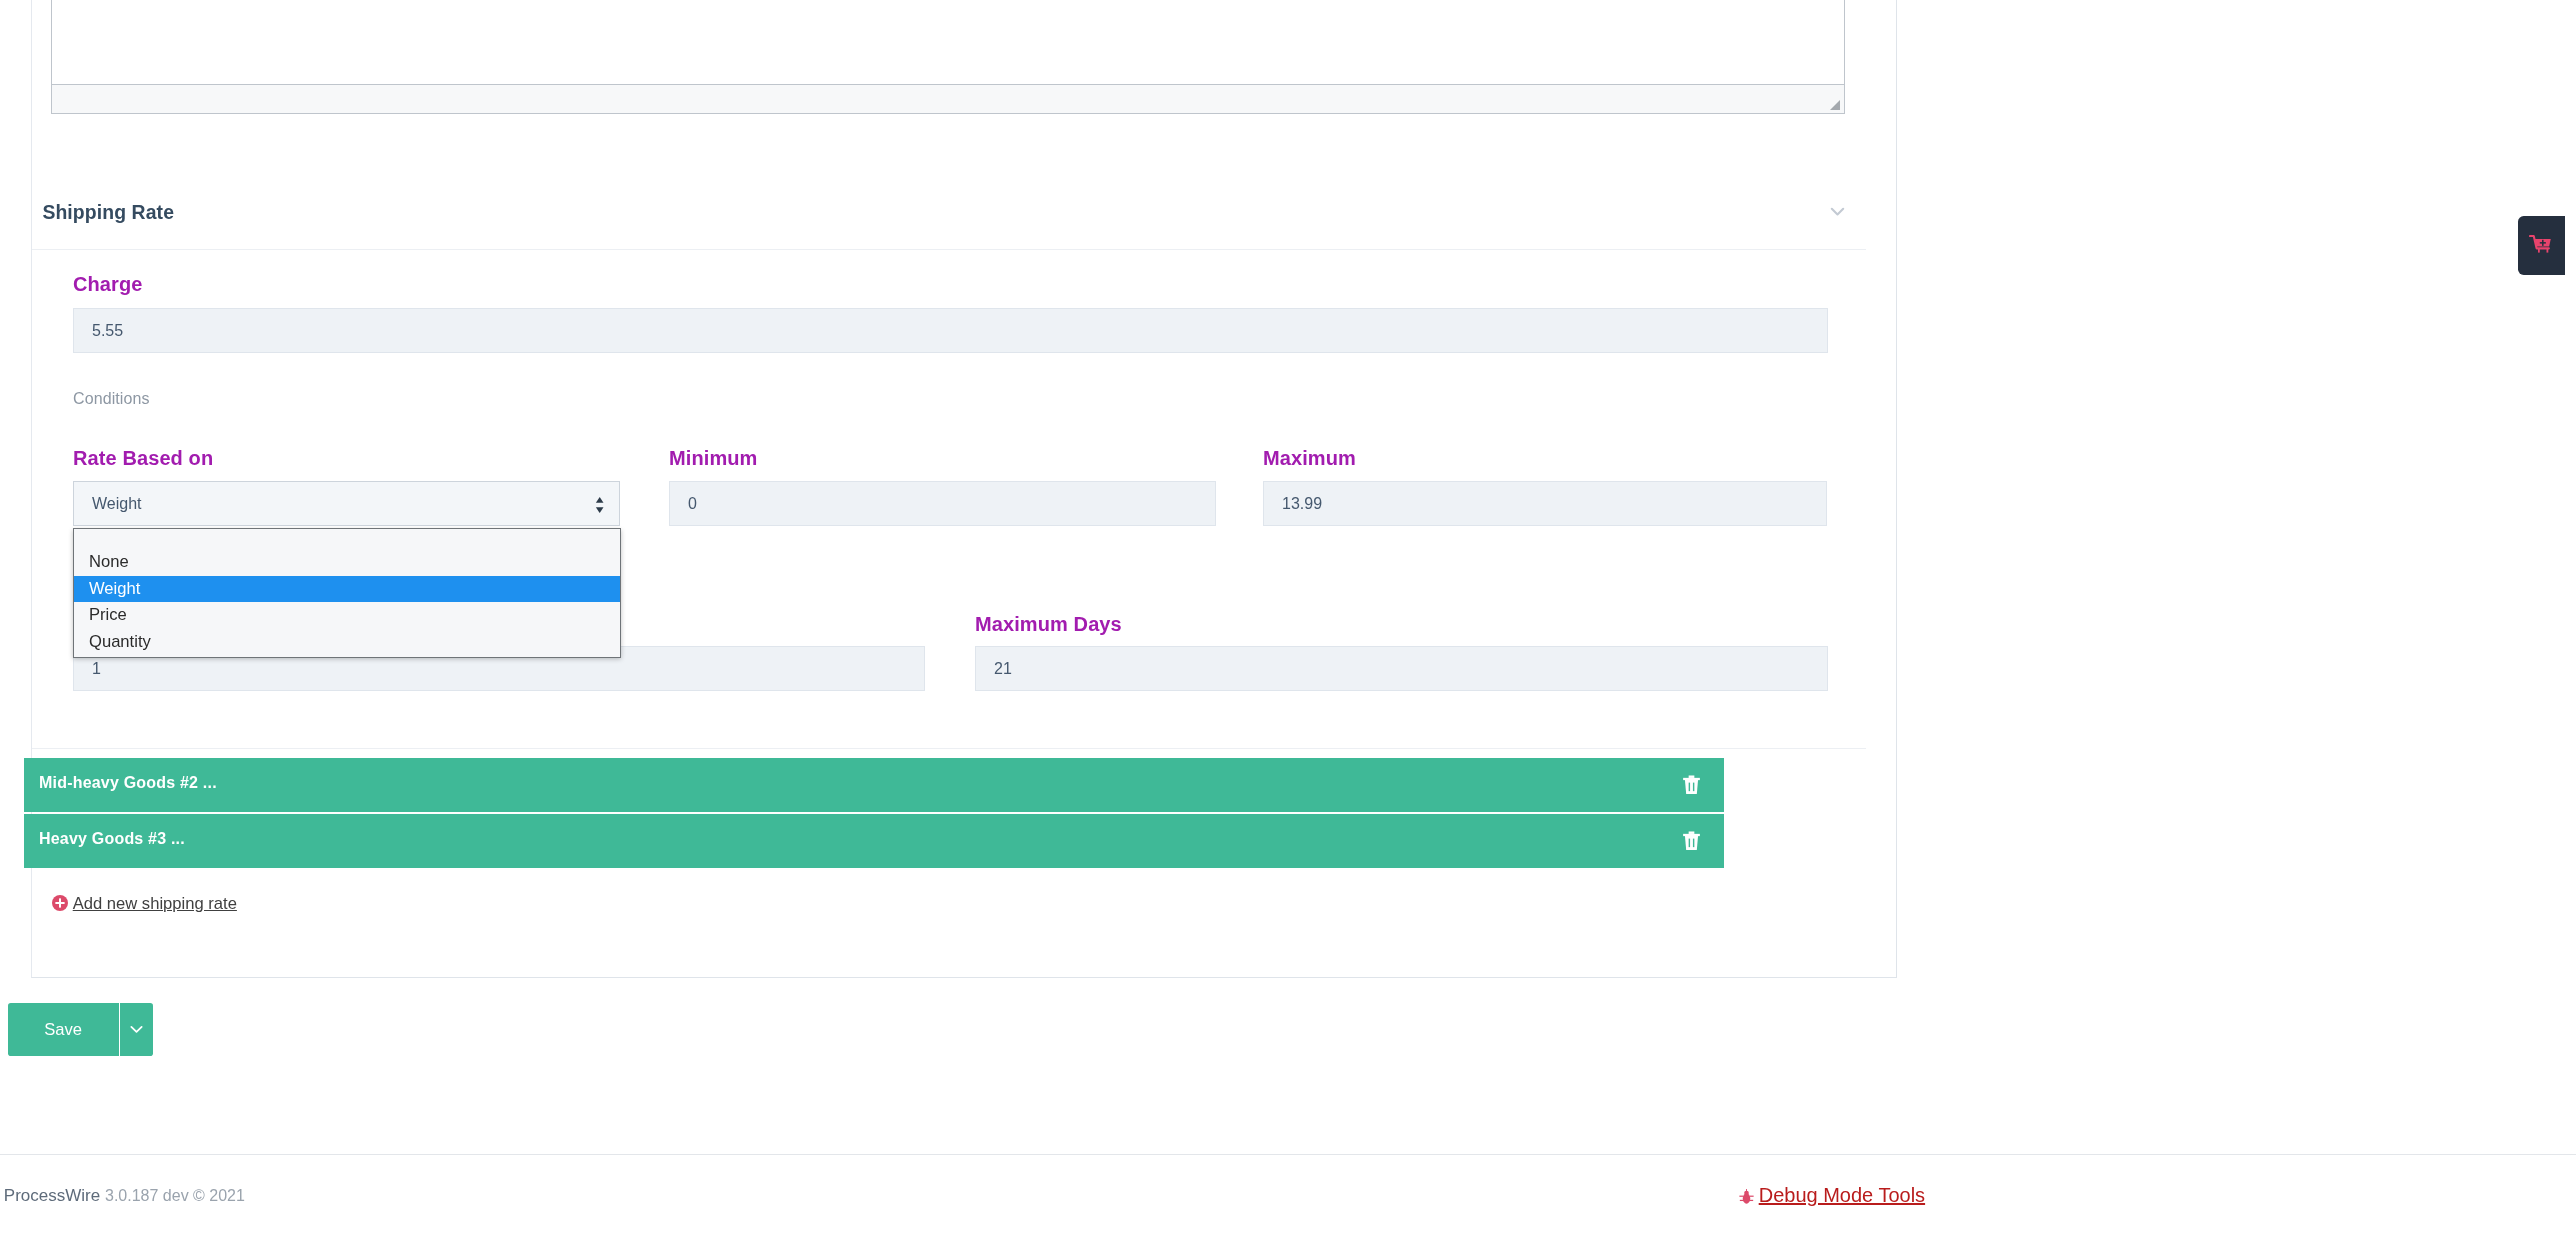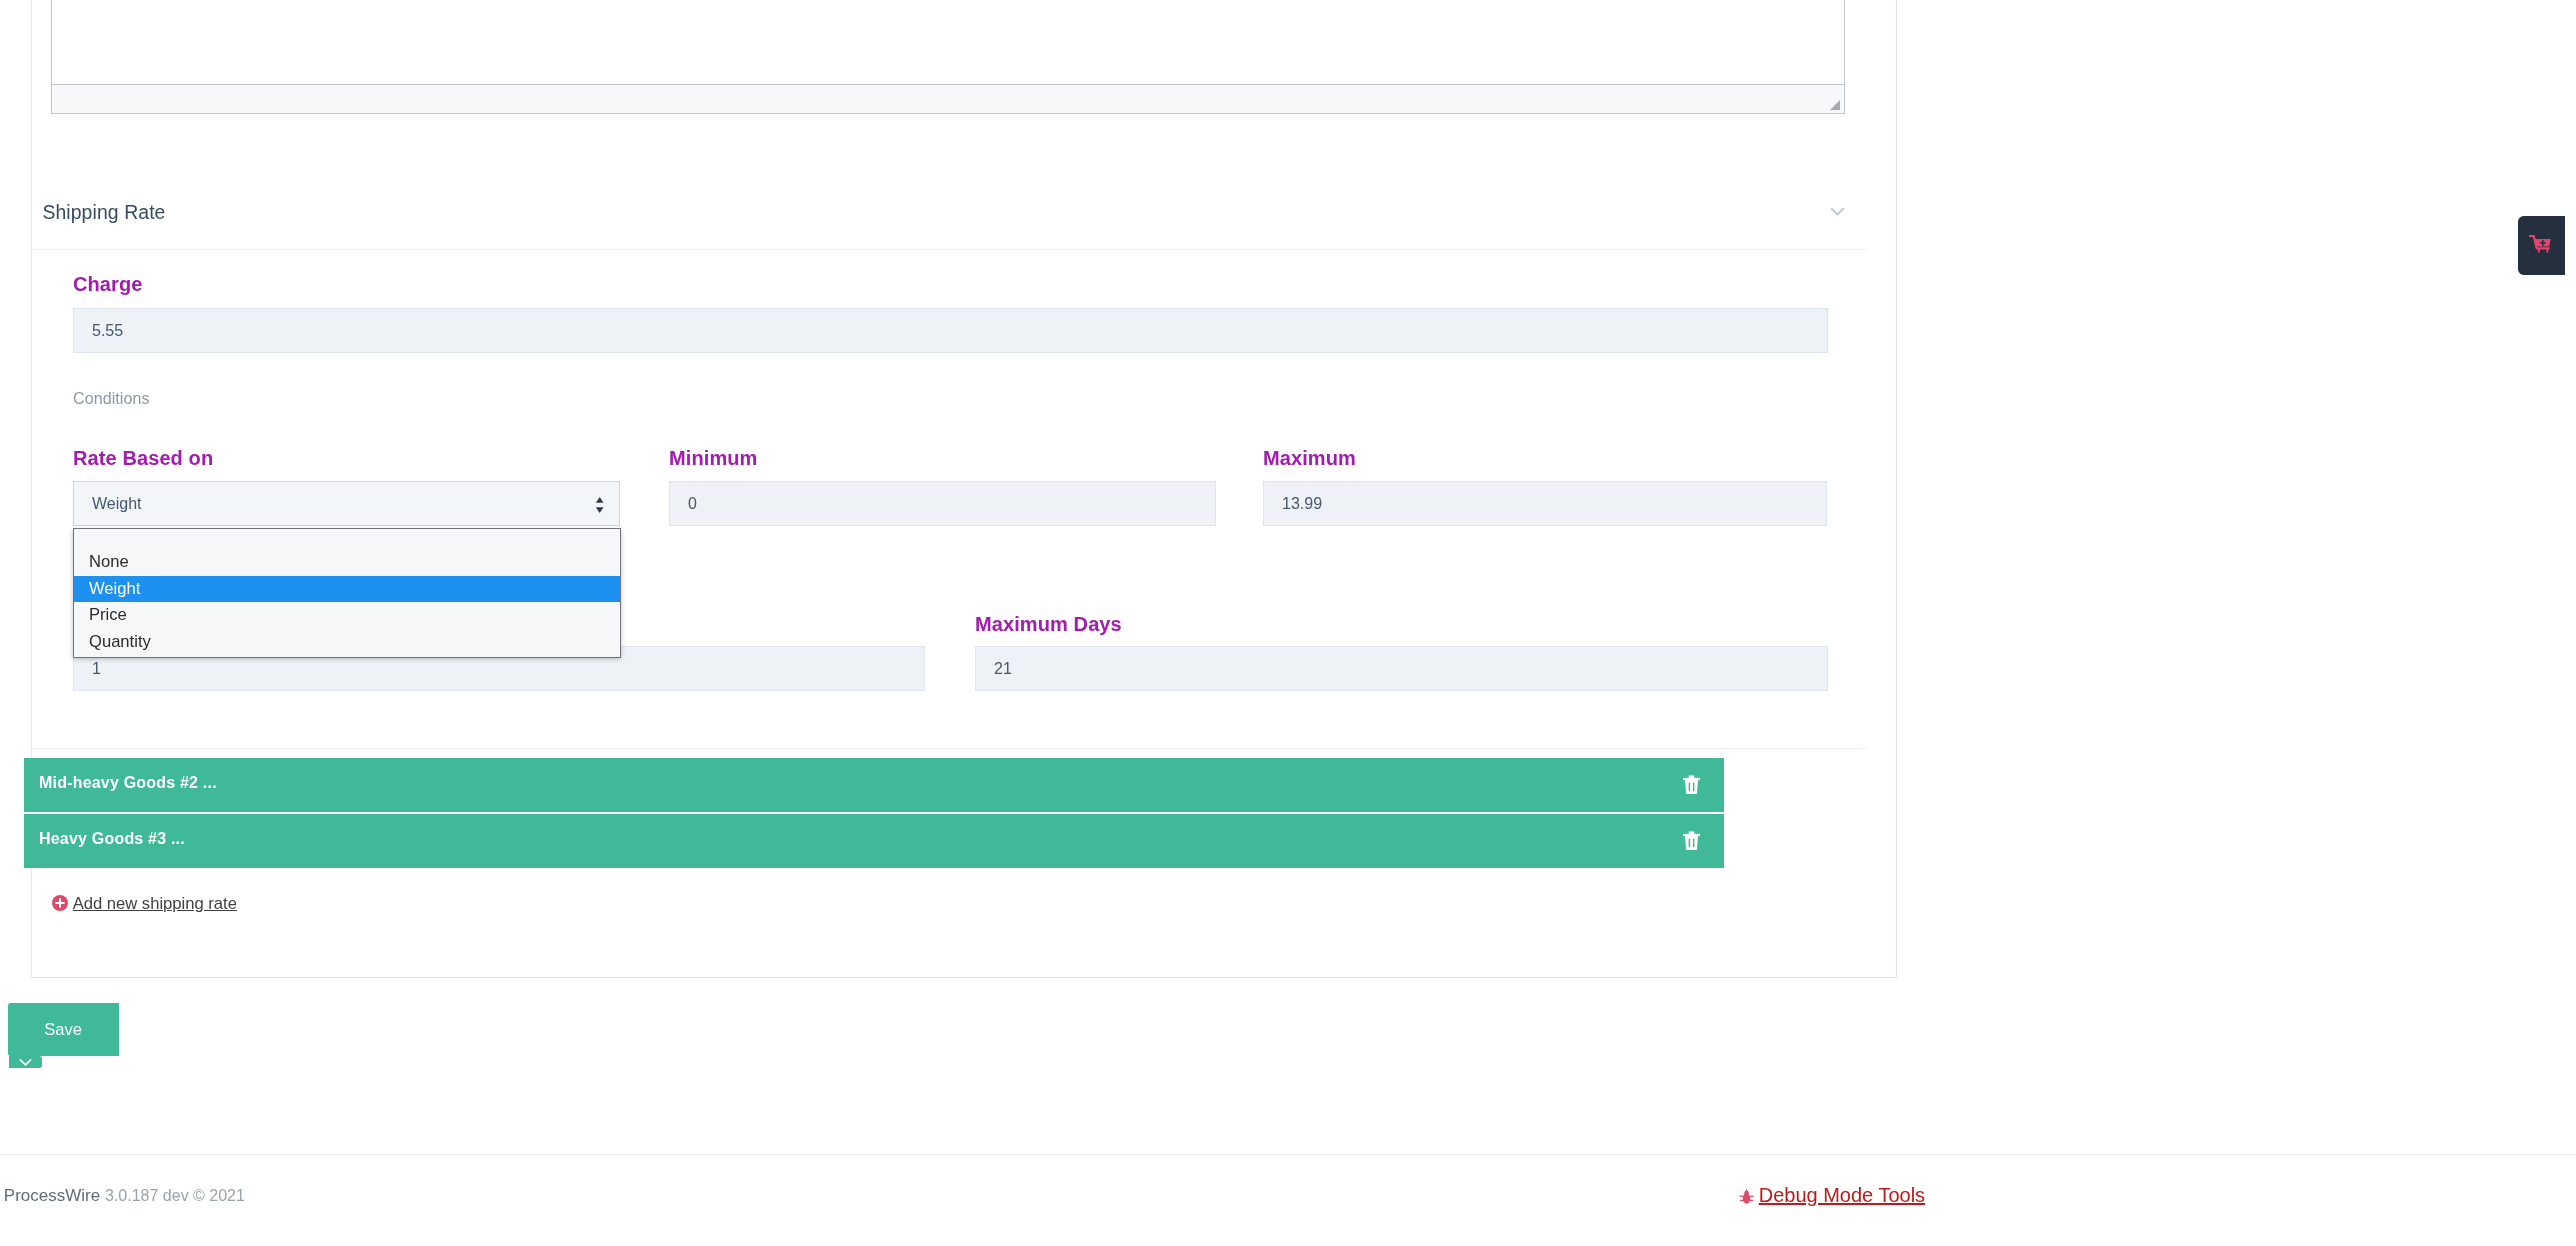--- a/index.html
+++ b/index.html
@@ -56,21 +56,21 @@
   
   .section-header {
     position: absolute;
     left: 32px; top: 188px;
     width: 1834px; height: 53px;
   }
   .section-title {
     position: absolute;
     left: 10.4px; top: 13.3px;
     font-size: 19.4px;
-    font-weight: normal;
+    font-weight: bold;
     color: #354b60;
     letter-spacing: 0.1px;
   }
   .collapse-chev {
     position: absolute;
     right: 19px; top: 17px;
     width: 19px; height: 13.3px;
   }
   .collapse-chev svg { display: block; }
 
@@ -232,21 +232,20 @@
   .add-icon svg { display: block; }
   .add-text { vertical-align: baseline; }
 
   
   .save-group {
     position: absolute;
     left: 7.6px; top: 1003px;
     height: 53px;
     display: flex;
     align-items: stretch;
-    flex-direction: column;
   }
   .save-btn {
     width: 111px;
     background: #3fb997;
     color: #fff;
     border: none;
     font-family: "Liberation Sans", sans-serif;
     font-size: 16.6px;
     border-radius: 2.8px 0 0 2.8px;
     cursor: pointer;

